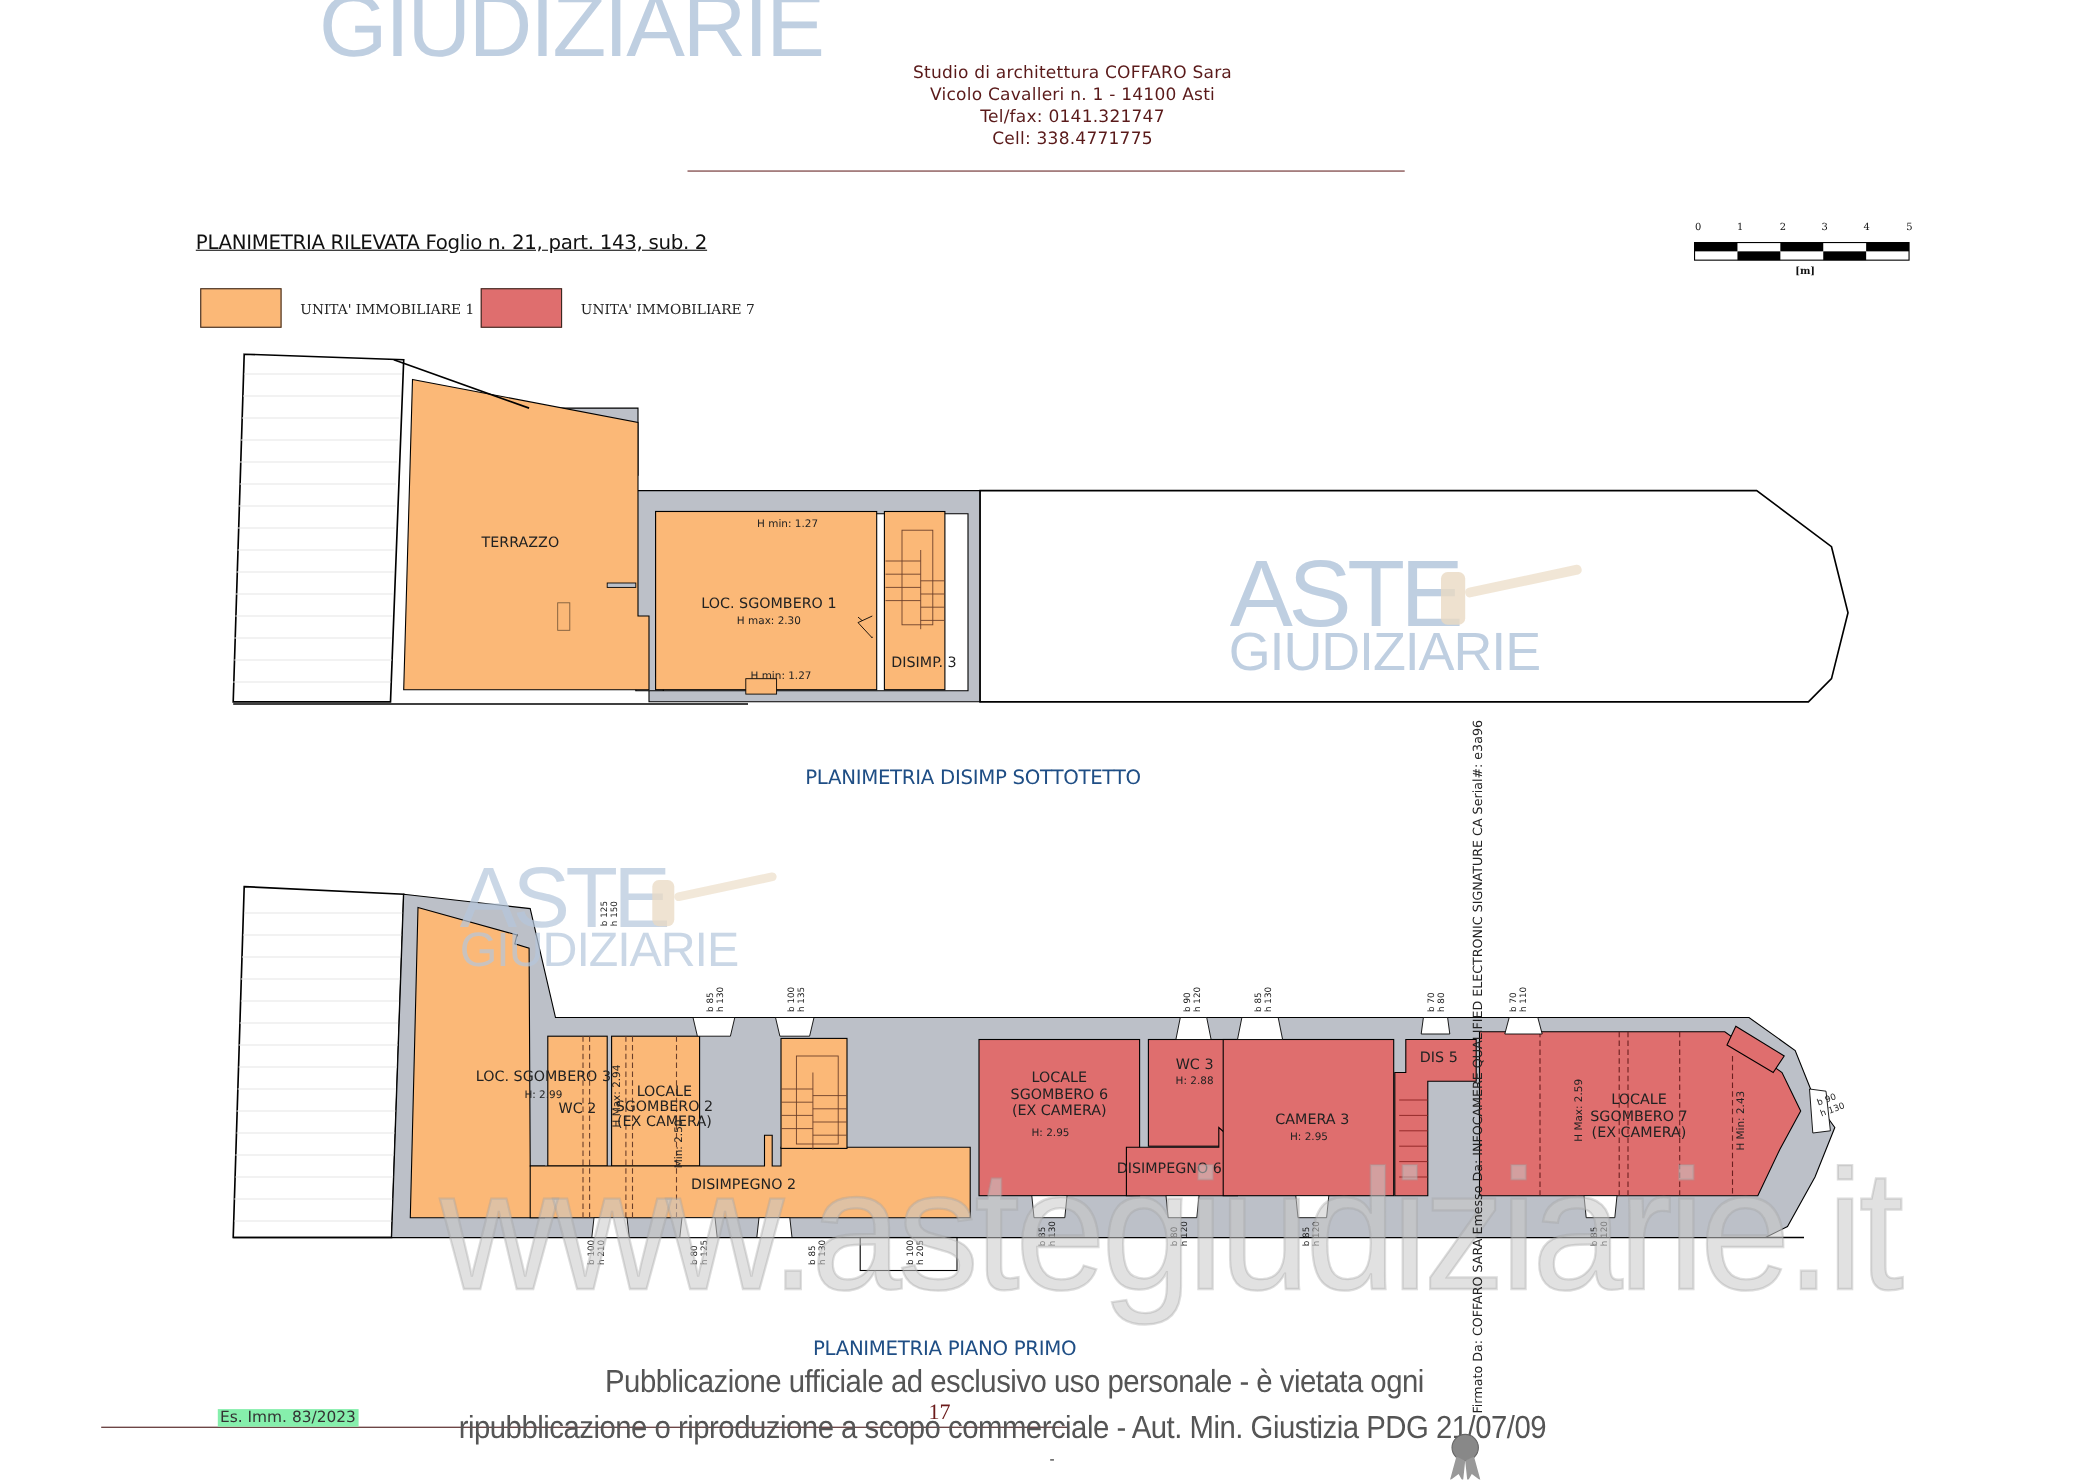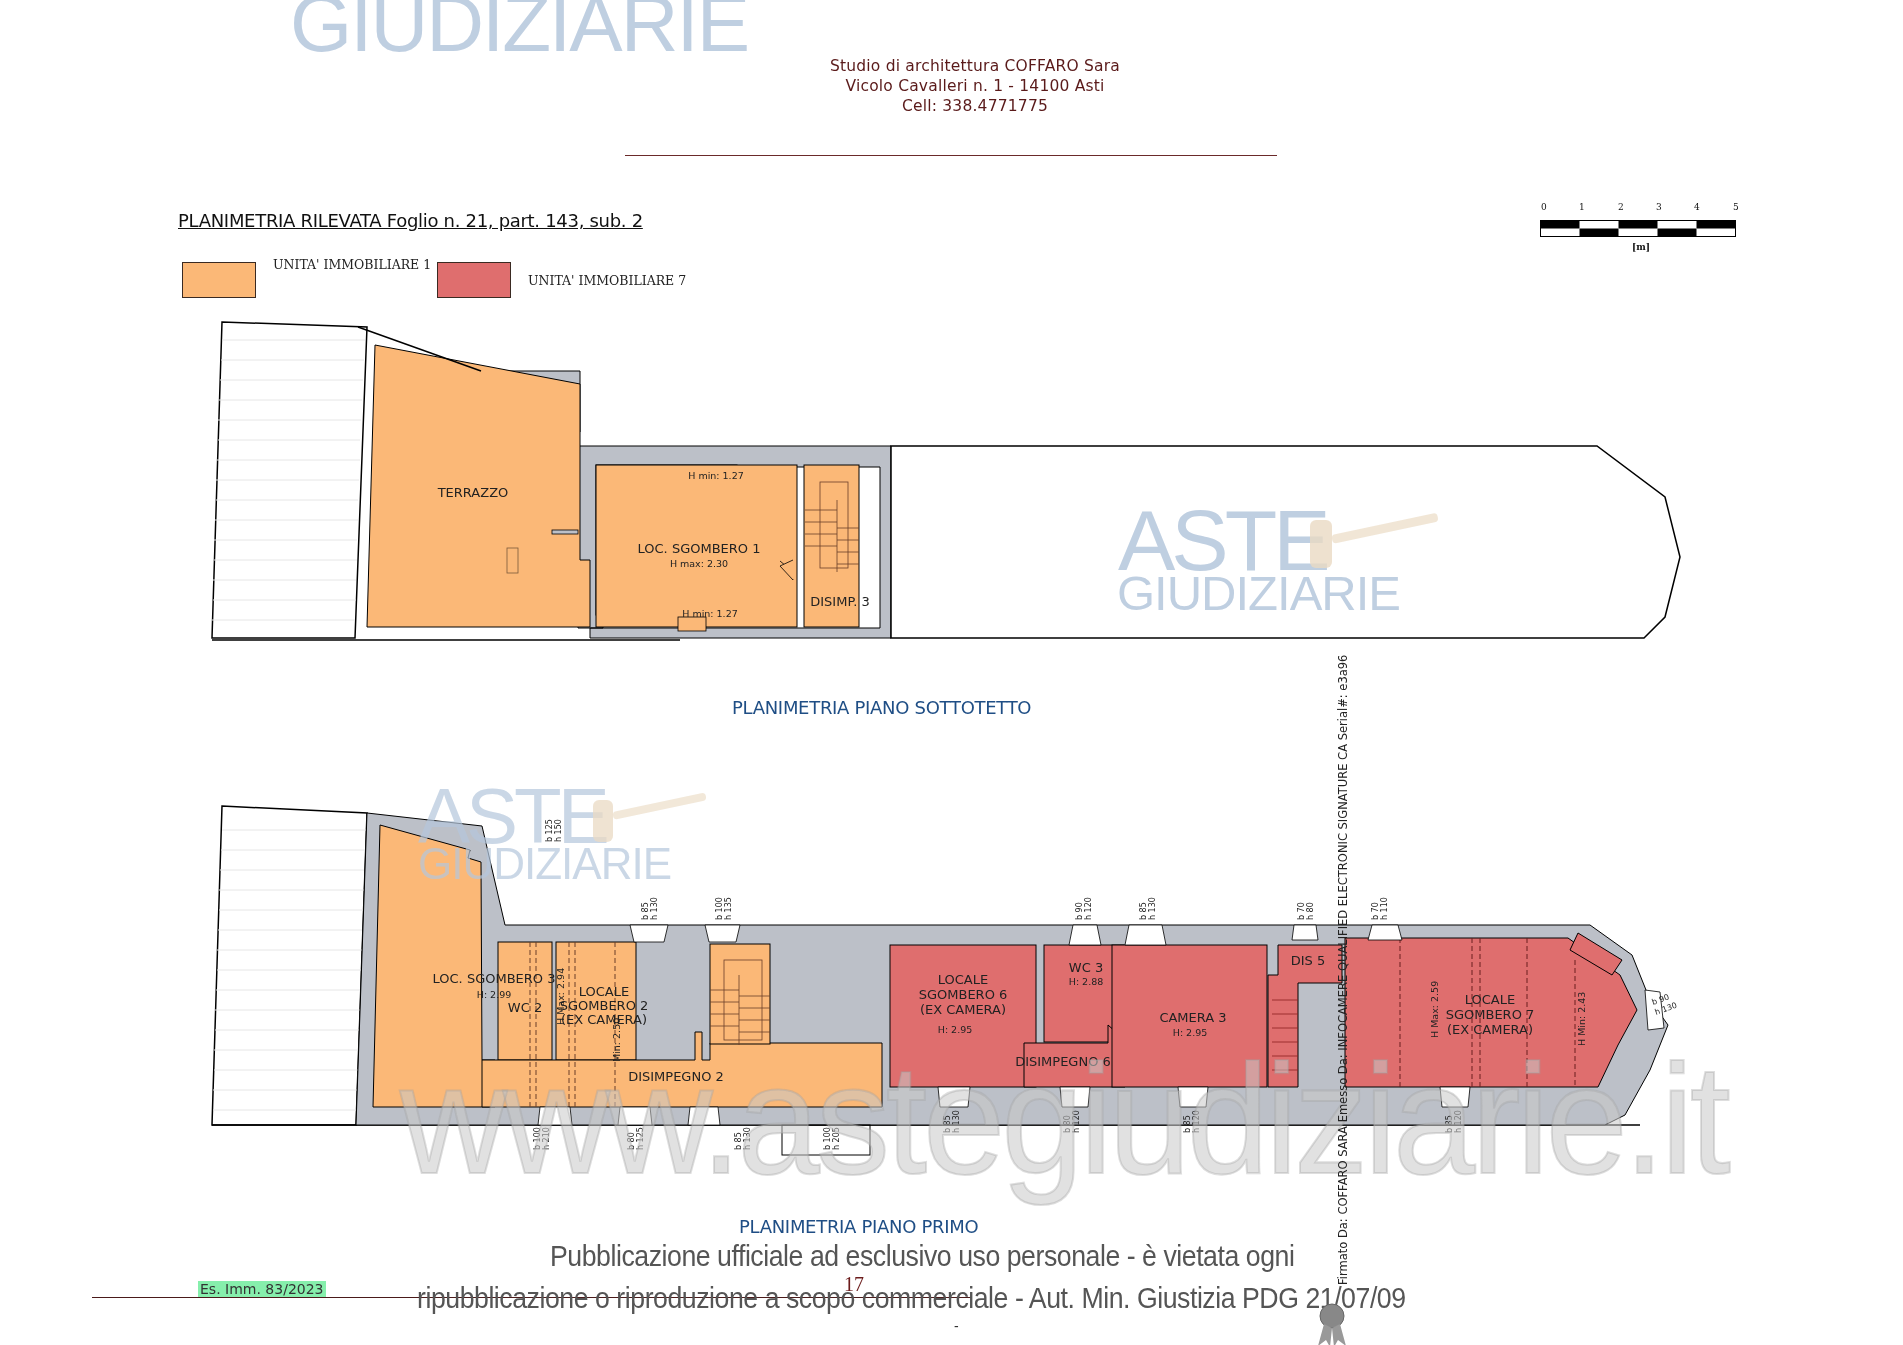--- a/index.html
+++ b/index.html
@@ -22,28 +22,29 @@
   svg text{font-family:"DejaVu Sans",sans-serif;}
 </style>
 </head>
 <body>
 
 <div class="abs wm-aste" style="left:290px;top:-16px;font-size:80px;letter-spacing:-2px;">GIUDIZIARIE</div>
 
 <div class="abs studio">
   <div>Studio di architettura COFFARO Sara</div>
   <div>Vicolo Cavalleri n. 1 - 14100 Asti</div>
+  <div>Tel/fax: 0141.321747</div>
   <div>Cell: 338.4771775</div>
 </div>
 <div class="abs head-rule"></div>
 
 <div class="abs title">PLANIMETRIA RILEVATA Foglio n.  21, part. 143, sub. 2</div>
 
 <div class="abs legend-box" style="left:182px;top:262px;background:#fbb877;"></div>
-<div class="abs legend-label" style="left:273px;top:257px;">UNITA' IMMOBILIARE 1</div>
+<div class="abs legend-label" style="left:273px;top:273px;">UNITA' IMMOBILIARE 1</div>
 <div class="abs legend-box" style="left:437px;top:262px;background:#df6e6e;"></div>
 <div class="abs legend-label" style="left:528px;top:273px;">UNITA' IMMOBILIARE 7</div>
 
 <div class="abs" style="left:1540px;top:202px;width:200px;height:60px;">
   <span class="abs scale-num" style="left:1px;top:0;">0</span>
   <span class="abs scale-num" style="left:39px;top:0;">1</span>
   <span class="abs scale-num" style="left:78px;top:0;">2</span>
   <span class="abs scale-num" style="left:116px;top:0;">3</span>
   <span class="abs scale-num" style="left:154px;top:0;">4</span>
   <span class="abs scale-num" style="left:193px;top:0;">5</span>
@@ -123,21 +124,21 @@
   <text x="840" y="606" font-size="13" text-anchor="middle" fill="#222">DISIMP. 3</text>
 </svg>
 
 <div class="abs wm-aste" style="left:1118px;top:497px;font-size:86px;letter-spacing:-4px;">ASTE</div>
 <div class="abs wm-aste" style="left:1117px;top:569px;font-size:49px;letter-spacing:-1px;">GIUDIZIARIE</div>
 <svg class="abs" style="left:1300px;top:510px;" width="150" height="70">
   <rect x="10" y="10" width="22" height="48" rx="6" fill="#ead9c3" opacity="0.8"></rect>
   <rect x="32" y="25" width="108" height="9" rx="4" fill="#efe2cf" opacity="0.85" transform="rotate(-12 32 29)"></rect>
 </svg>
 
-<div class="abs plan-caption" style="left:732px;top:697px;">PLANIMETRIA PIANO SOTTOTETTO</div>
+<div class="abs plan-caption" style="left:732px;top:697px;">PLANIMETRIA DISIMP SOTTOTETTO</div>
 
 <svg class="abs" style="left:0;top:0;" width="1903" height="1345">
 
   <g>
     <polygon points="222,806 367,813 356,1125 212,1125" fill="#fff" stroke="#000" stroke-width="1.5"></polygon>
     <g stroke="#e6e6e6" stroke-width="1">
       <line x1="222" y1="830" x2="366" y2="830"></line>
         <line x1="221" y1="850" x2="365" y2="850"></line>
       <line x1="220" y1="870" x2="364" y2="870"></line>
         <line x1="219" y1="890" x2="364" y2="890"></line>

